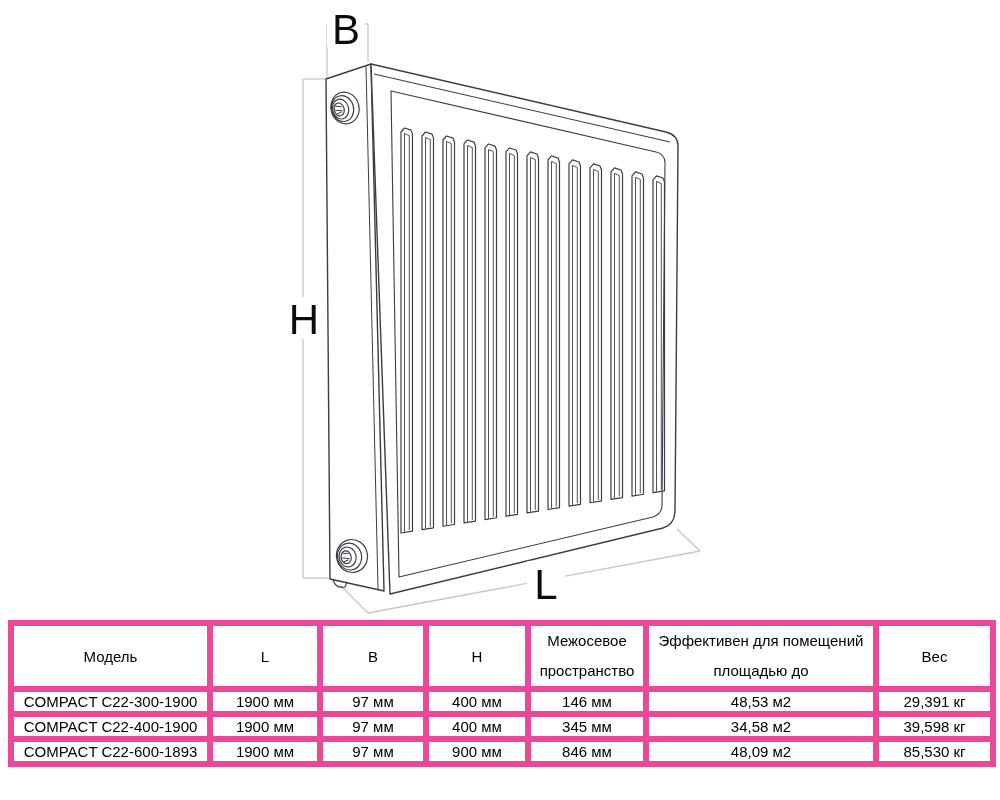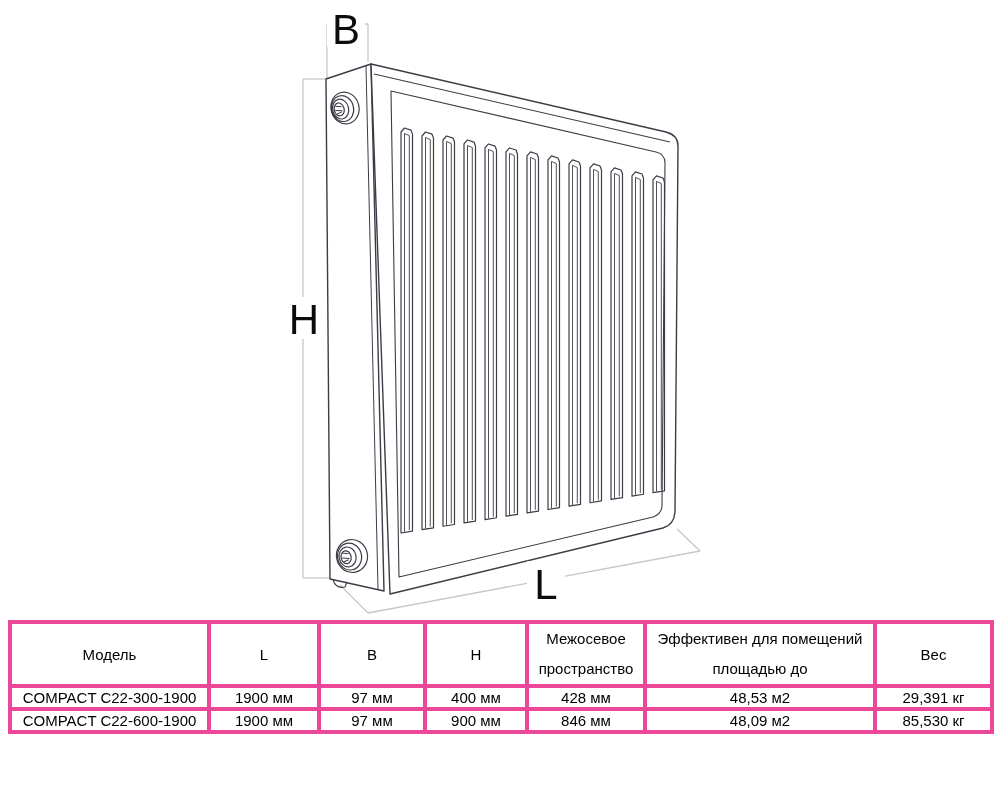--- a/index.html
+++ b/index.html
@@ -20,21 +20,21 @@
   .spec-table{
     position:absolute;
     top:620px;left:8px;
     width:982px;
     border-collapse:collapse;
     table-layout:fixed;
     font-size:15px;
     color:#000000;
   }
   .spec-table td, .spec-table th{
-    border:4px solid #ec4899;
+    border:6px solid #ec4899;
     text-align:center;
     vertical-align:middle;
     padding:0;
     font-weight:400;
     overflow:hidden;
     white-space:nowrap;
   }
   .spec-table thead th{height:59px;}
   .spec-table tbody td{height:19px;line-height:19px;text-align:center;}
   .two-line span{display:block;line-height:30px;}
@@ -166,26 +166,35 @@
         </th>
         <th>Вес</th>
       </tr>
     </thead>
     <tbody>
       <tr>
         <td>COMPACT C22-300-1900</td>
         <td>1900 мм</td>
         <td>97 мм</td>
         <td>400 мм</td>
-        <td>428 мм</td>
+        <td>146 мм</td>
         <td>48,53 м2</td>
         <td>29,391 кг</td>
       </tr>
       <tr>
-        <td>COMPACT C22-600-1900</td>
+        <td>COMPACT C22-400-1900</td>
+        <td>1900 мм</td>
+        <td>97 мм</td>
+        <td>400 мм</td>
+        <td>345 мм</td>
+        <td>34,58 м2</td>
+        <td>39,598 кг</td>
+      </tr>
+      <tr>
+        <td>COMPACT C22-600-1893</td>
         <td>1900 мм</td>
         <td>97 мм</td>
         <td>900 мм</td>
         <td>846 мм</td>
         <td>48,09 м2</td>
         <td>85,530 кг</td>
       </tr>
     </tbody>
   </table>
 </div>

